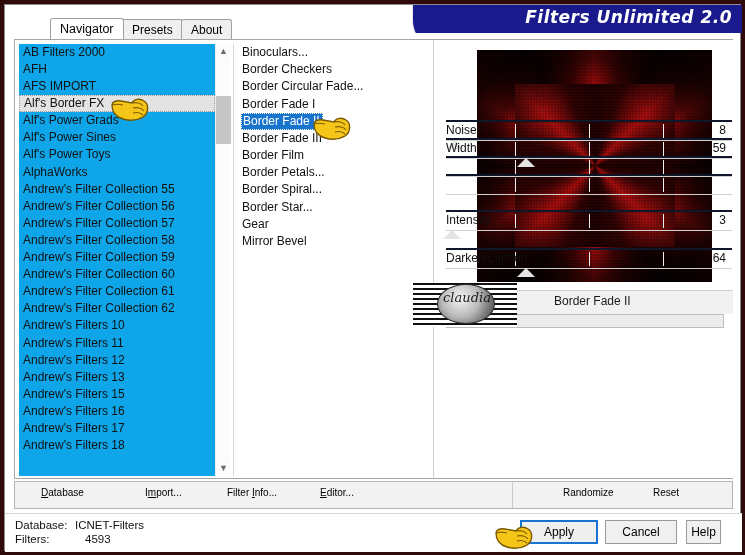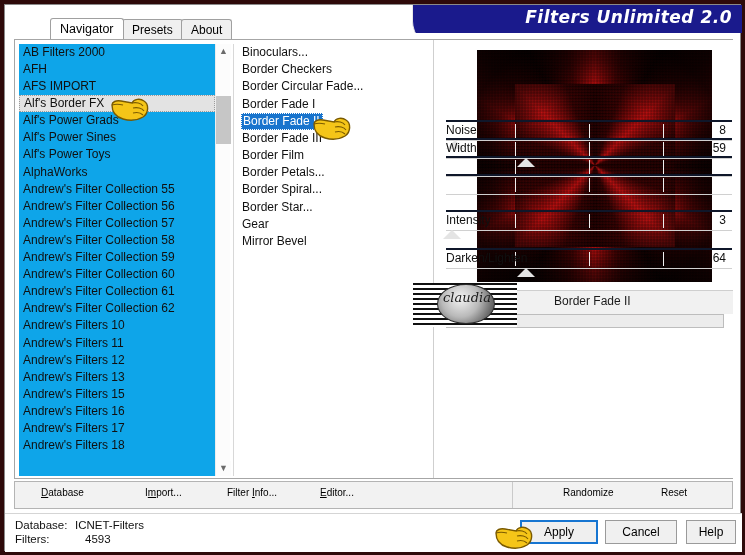--- a/index.html
+++ b/index.html
@@ -513,33 +513,33 @@
 
     <div id="toolbar">
       <div id="toolbar-left">
         <div class="tbtn" style="left:26px;"><u>D</u><span>atabase</span></div>
         <div class="tbtn" style="left:130px;">I<u>m</u><span>port...</span></div>
         <div class="tbtn" style="left:212px;">Filter <u>I</u><span>nfo...</span></div>
         <div class="tbtn" style="left:305px;"><u>E</u><span>ditor...</span></div>
       </div>
       <div id="toolbar-right">
         <div class="tbtn" style="left:50px;text-align:right;">Randomize</div>
-        <div class="tbtn" style="left:148px;">Reset</div>
+        <div class="tbtn" style="left:140px;">Reset</div>
       </div>
     </div>
 
     <div id="statusbar">
       <div class="status-line" id="status-db-label">Database:</div>
       <div class="status-line" id="status-db-value">ICNET-Filters</div>
       <div class="status-line" id="status-f-label">Filters:</div>
       <div class="status-line" id="status-f-value">4593</div>
 
       <div class="dlgbtn focused" style="left:515px;width:78px;">Apply</div>
       <div class="dlgbtn" style="left:600px;width:72px;">Cancel</div>
-      <div class="dlgbtn" style="left:681px;width:50px;">Help</div>
+      <div class="dlgbtn" style="left:681px;width:35px;">Help</div>
     </div>
 
   </div>
 </div>
 
 <div class="hand" style="left:108px; top:94px;">
   <svg width="44" height="30" viewBox="0 0 44 30">
     <g transform="translate(2,2)">
       <path d="M2 9 C2 6, 6 4, 11 5 L22 7 C24 3, 30 2, 34 5 C39 8, 39 17, 33 21 C28 24, 20 25, 13 23 C6 21, 2 16, 2 9 Z" fill="#f5c518" stroke="#7a5a00" stroke-width="1.4"></path>
       <path d="M22 7 C26 6, 31 7, 33 10" fill="none" stroke="#7a5a00" stroke-width="1.1"></path>

